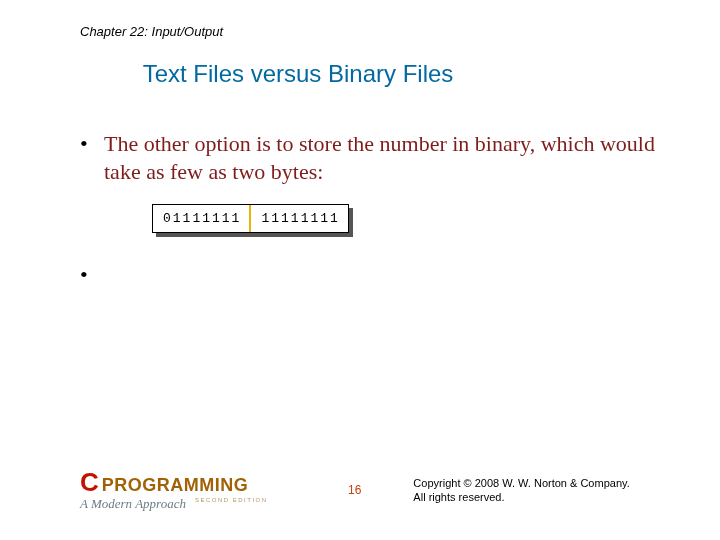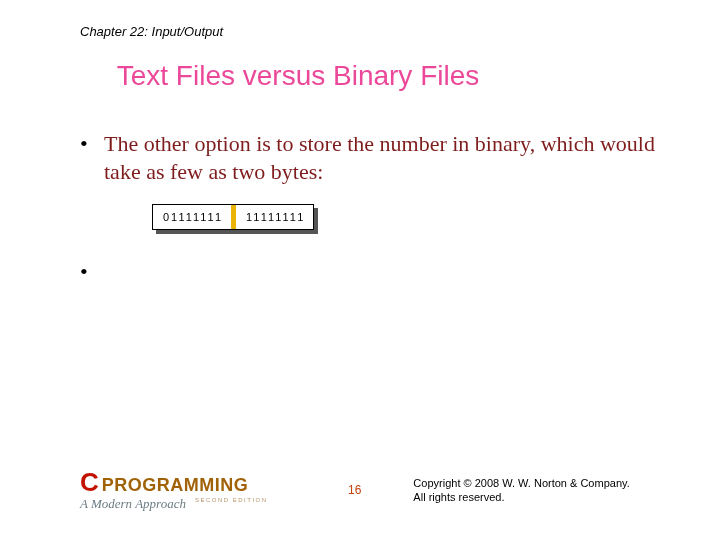--- a/index.html
+++ b/index.html
@@ -21,23 +21,23 @@
     font-size: 13px;
     color: #000;
   }
   .slide-title {
     position: absolute;
     top: 60px;
     left: 0;
     width: 596px;
     text-align: center;
     font-family: Arial, Helvetica, sans-serif;
-    font-size: 28px;
+    font-size: 24px;
     font-weight: 400;
-    color: #ec4899;
+    color: #0369a1;
   }
   .content {
     position: absolute;
     top: 130px;
     left: 80px;
     right: 60px;
   }
   .bullet {
     display: flex;
     margin-bottom: 16px;
@@ -66,29 +66,29 @@
     left: 4px;
     right: -4px;
     bottom: -4px;
     background: #555;
   }
   .binary-table {
     position: relative;
     display: flex;
     border: 1px solid #000;
     background: #fff;
-    font-family: Liberation Sans, sans-serif;
-    font-size: 11px;
+    font-family: Liberation Mono, monospace;
+    font-size: 13px;
     letter-spacing: 2px;
   }
   .binary-cell {
     padding: 6px 8px 6px 10px;
   }
   .binary-cell + .binary-cell {
-    border-left: 5px solid #eab308;
+    border-left: 2px solid #eab308;
   }
   .footer {
     position: absolute;
     bottom: 28px;
     left: 80px;
     right: 40px;
     display: flex;
     align-items: center;
     gap: 28px;
   }

